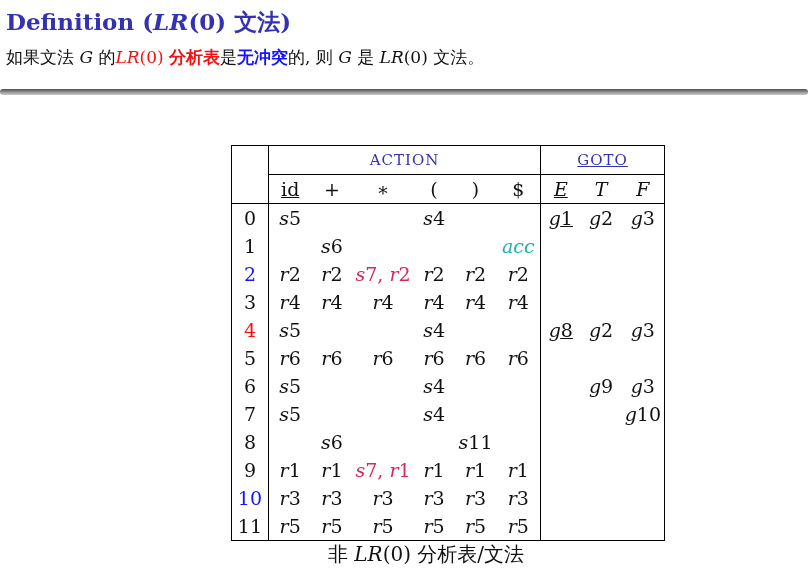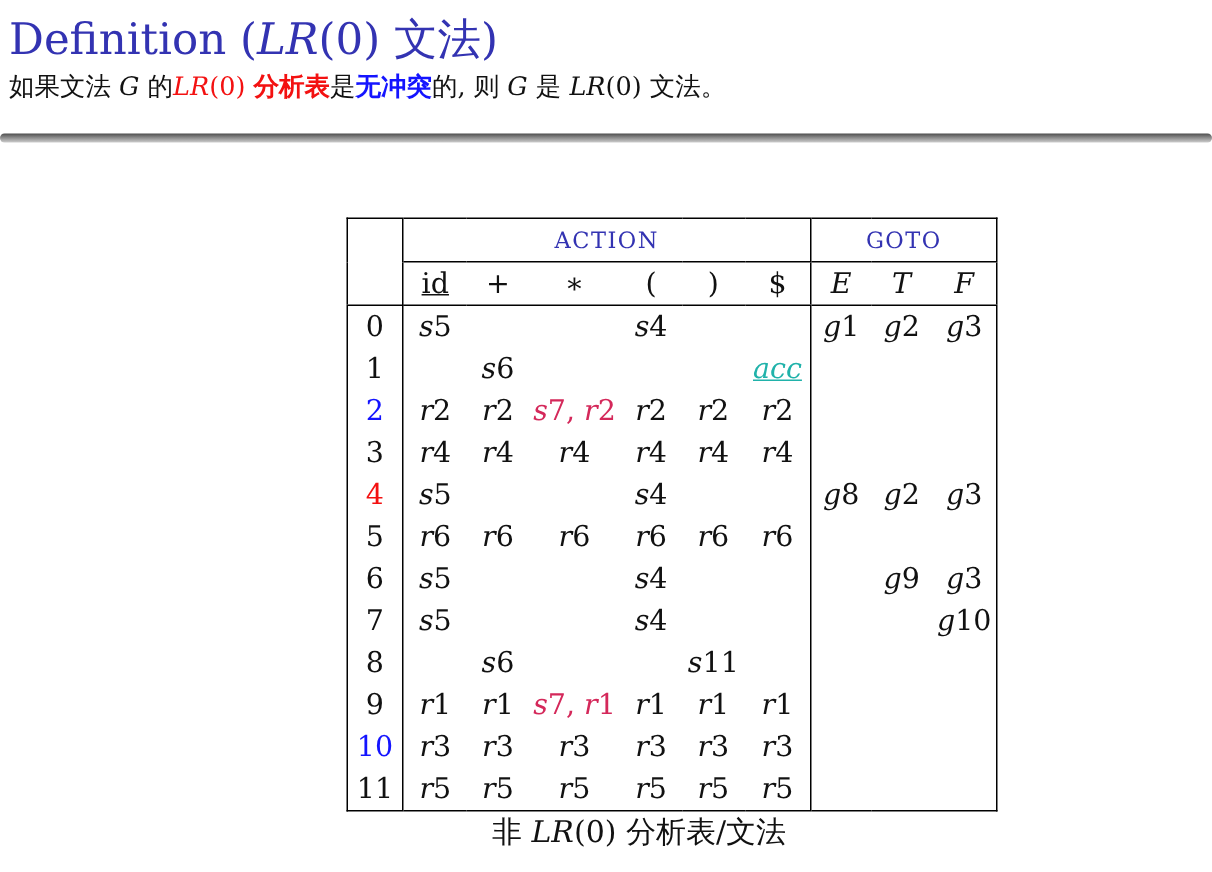--- a/index.html
+++ b/index.html
@@ -3,22 +3,23 @@
 <meta charset="utf-8">
 <style>
   html,body{margin:0;padding:0;}
   body{
     width:808px;height:581px;position:relative;overflow:hidden;
     background:#ffffff;color:#111;
     font-family:"DejaVu Serif","Liberation Serif",serif;
   }
   .slide-title{
     position:absolute;left:6px;top:7px;
-    font-size:29px;color:var(--structure-blue,#3333b2);
+    font-size:23px;color:var(--structure-blue,#3333b2);
     white-space:nowrap;
+    font-weight:bold;
   }
   .body-line{
     position:absolute;left:6px;top:46px;
     font-size:17px;color:#111;white-space:nowrap;
   }
   .divider{
     position:absolute;left:0;top:89px;width:808px;height:6px;
     border-radius:3px;
     background:linear-gradient(180deg,#4e4e4e 0%,#8a8a8a 45%,#cdcdcd 100%);
   }
@@ -40,25 +41,25 @@
     text-align:center;vertical-align:middle;
     font-weight:normal;padding:0 3px;height:28px;line-height:28px;
     white-space:nowrap;
   }
   .state-col{border-right:1.5px solid #000;}
   .sec-h{
     color:var(--structure-blue,#3333b2);
     font-size:15px;letter-spacing:1px;
     border-bottom:1.5px solid #000;
   }
-  .goto-sep{border-left:1.5px solid #000;}
+  .goto-sep{border-left:1.5px solid #000;text-decoration:underline;}
   .hdr2{border-bottom:1.5px solid #000;}
   .bold{font-weight:bold;text-decoration:underline;}
   .ital{font-style:italic;}
-  .c-teal{color:var(--teal,#20b2aa);text-decoration:underline;}
+  .c-teal{color:var(--teal,#20b2aa);}
   .c-rose{color:var(--rose,#d4285a);}
   .st-blue{color:var(--bright-blue,#1414ff);font-weight:bold;}
   .st-red{color:var(--red,#f31111);font-weight:bold;}
   .caption{
     position:absolute;left:196px;top:541px;width:460px;
     text-align:center;font-size:20px;color:#111;white-space:nowrap;
   }
 </style>
 </head>
 <body>

